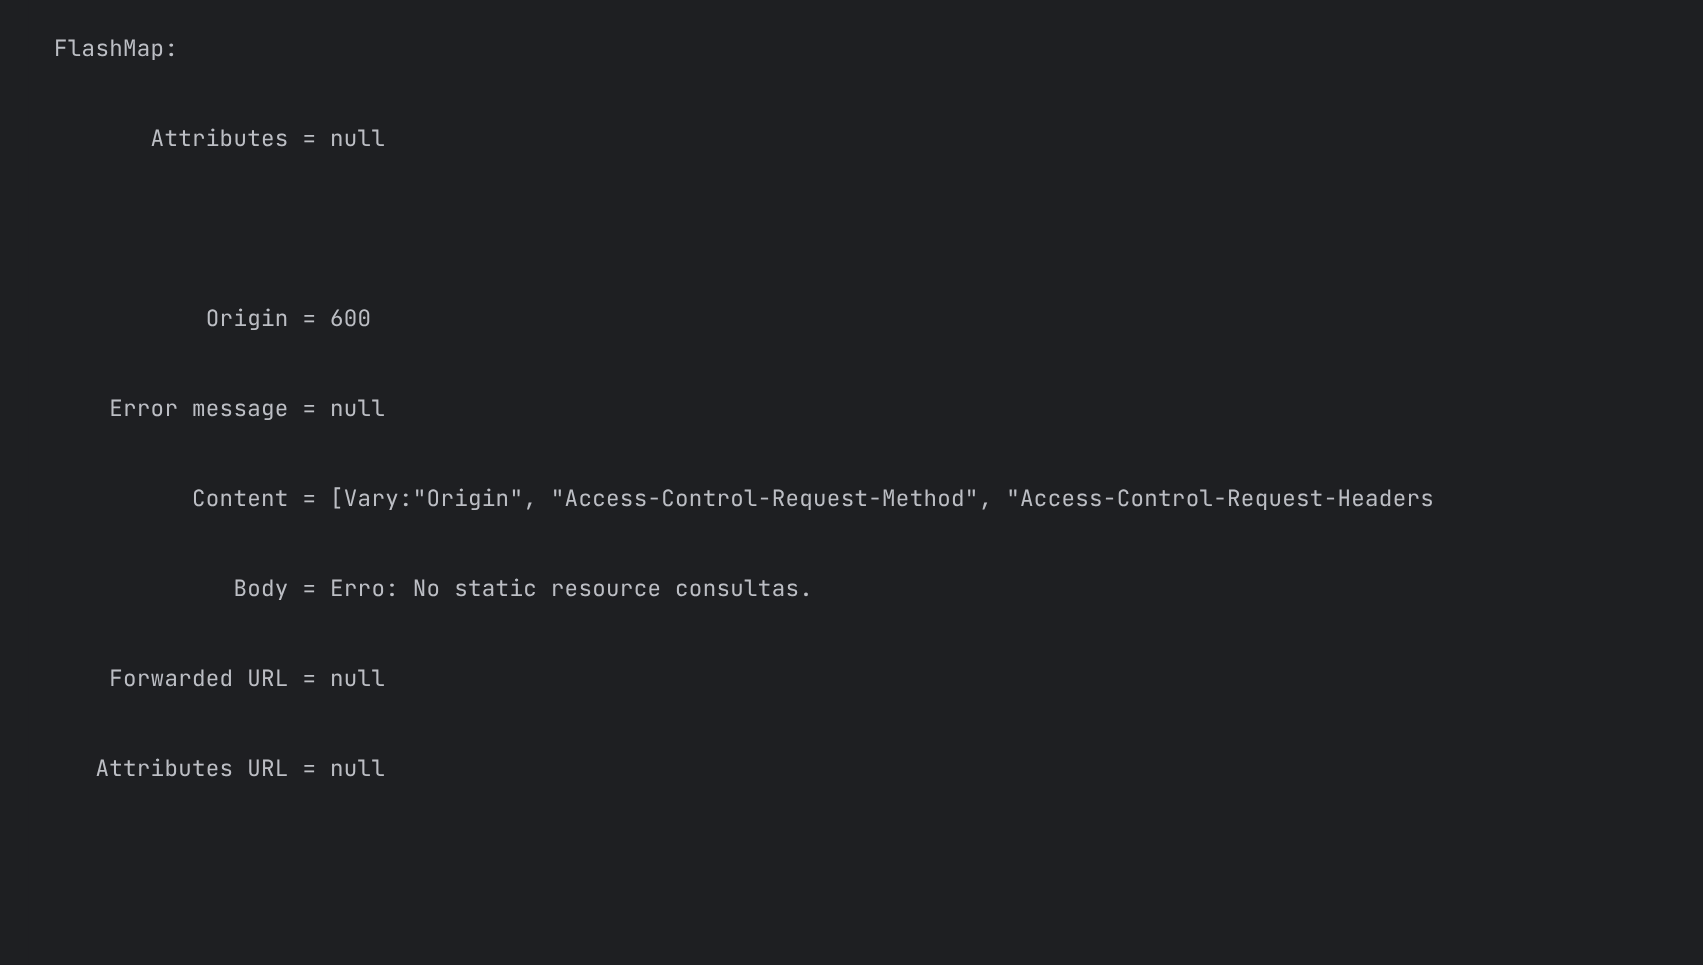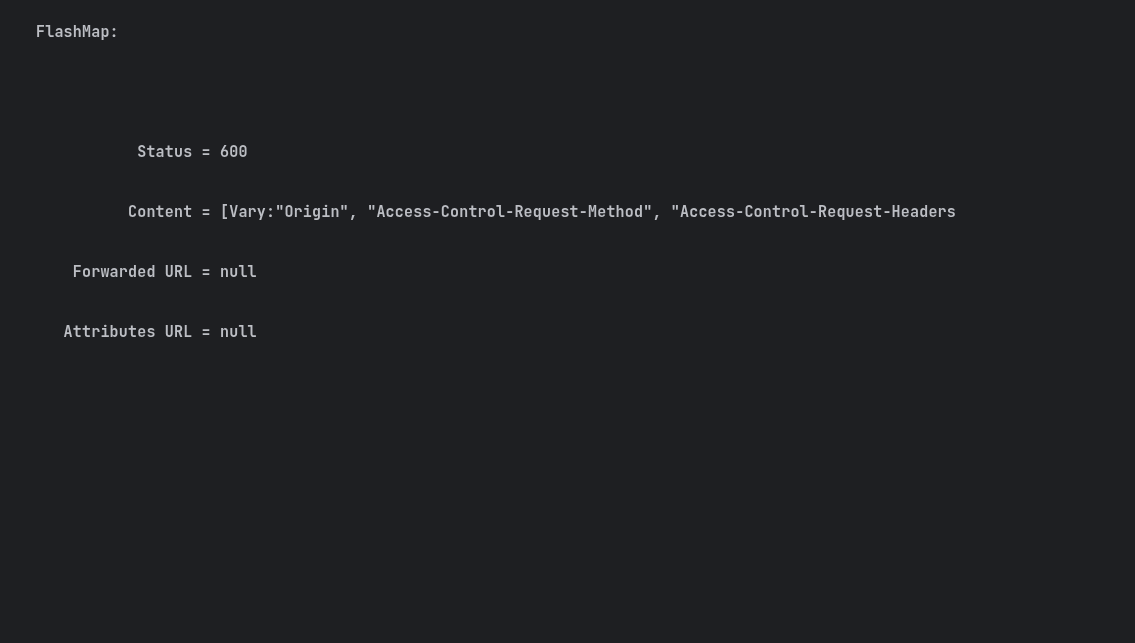--- a/index.html
+++ b/index.html
@@ -27,33 +27,36 @@
     position: absolute;
     left: 20px;
     top: 0;
     right: 0;
     bottom: 0;
     white-space: pre;
     padding-left: 16px;
     padding-top: 0;
     letter-spacing: 0.2px;
   }
-  .line { display: block; height: 30px; line-height: 30px; font-weight: bold; }
+  .line { display: block; height: 30px; line-height: 30px; }
   .first-line { margin-top: -13px; }
 </style>
 </head>
 <body>
 
 <div class="gutter"></div>
 
 <div class="console">
 <span class="line first-line"><span>FlashMap:</span></span>
+<span class="line"><span>       Attributes = </span><span>null</span></span>
 <span class="line"> </span>
-<span class="line"><span>           Status = </span><span>600</span></span>
+<span class="line"><span>           Origin = </span><span>600</span></span>
+<span class="line"><span>    Error message = </span><span>null</span></span>
 <span class="line"><span>          Content = </span><span>[Vary:"Origin", "Access-Control-Request-Method", "Access-Control-Request-Headers</span></span>
+<span class="line"><span>             Body = </span><span>Erro: No static resource consultas.</span></span>
 <span class="line"><span>    Forwarded URL = </span><span>null</span></span>
 <span class="line"><span>   Attributes URL = </span><span>null</span></span>
 
 
 
 
 
 
 
 

